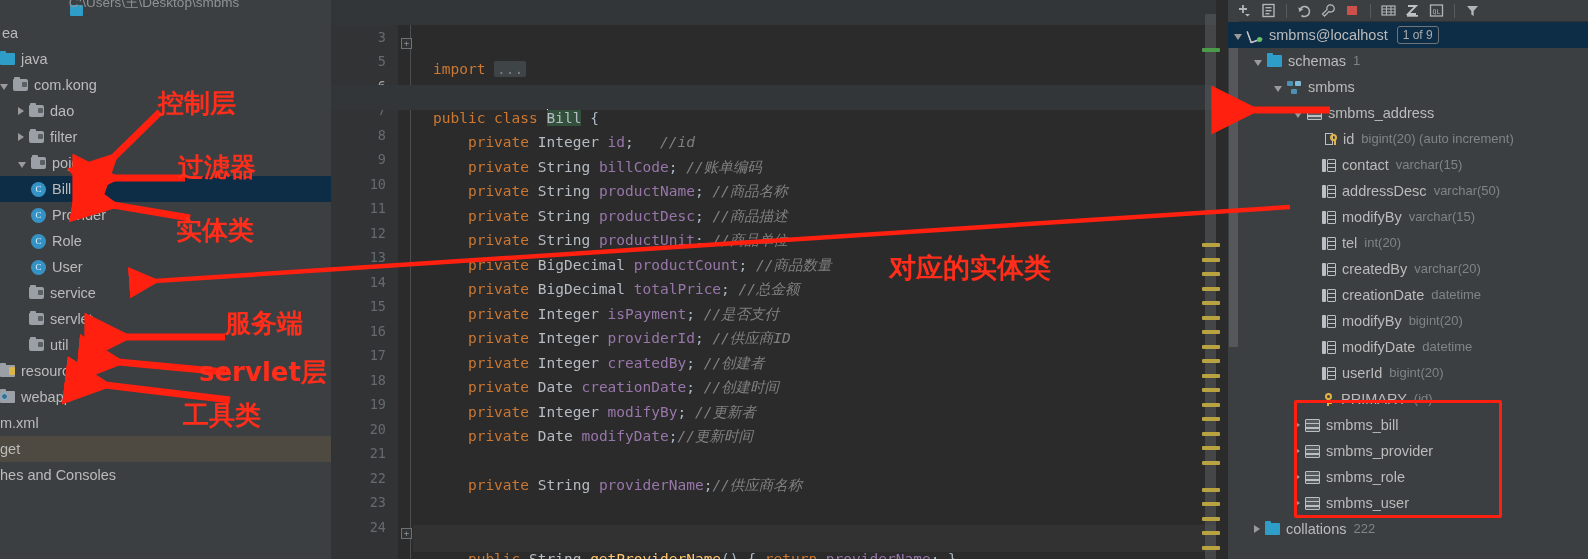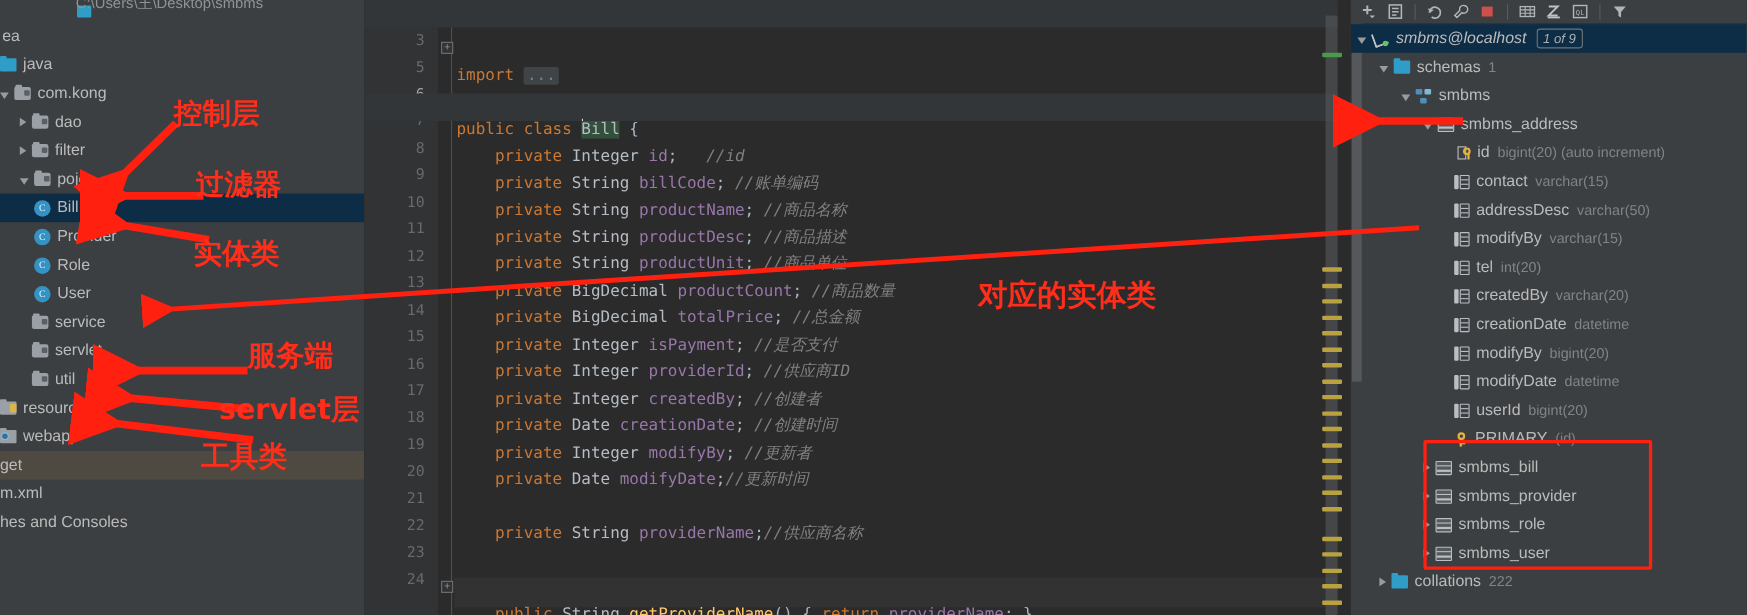--- a/index.html
+++ b/index.html
@@ -101,21 +101,21 @@
   .gutter .gl.cur{color:#a4a3a3;}
   .fold{
     position:absolute;left:70px;width:11px;height:11px;border:1px solid #6e7275;
     box-sizing:border-box;color:#8d9194;font-size:9px;line-height:9px;
     text-align:center;font-family:"DejaVu Sans Mono",monospace;background:#313335;
   }
   .gutter-sep{
     position:absolute;left:79px;top:0;width:1px;height:559px;background:#4b4f51;
   }
   .code{
-    position:absolute;left:82px;top:0;right:0;height:559px;
+    position:absolute;left:100px;top:0;right:0;height:559px;
     font-family:"DejaVu Sans Mono","Liberation Mono",monospace;
     font-size:14.5px;white-space:pre;
   }
   .cl{height:24.5px;line-height:24.5px;padding-left:2px;color:#a9b7c6;}
   .kw{color:#cc7832;}
   .ty{color:#b6bcc4;text-align:center;}
   .fld{color:#9876aa;}
   .cmt{color:#808080;font-style:italic;}
   .punc{color:#a9b7c6;}
   .mth{color:#ffc66d;}
@@ -216,21 +216,21 @@
   .ic-conn{width:16px;height:14px;position:relative;}
   .ic-conn .plug{
     position:absolute;left:1px;top:1px;width:11px;height:11px;
     border-left:2.5px solid #b9bfc4;border-bottom:2.5px solid #b9bfc4;
     transform:rotate(-20deg);border-radius:0 0 0 2px;
   }
   .ic-conn .dot{
     position:absolute;right:1px;bottom:0px;width:5px;height:5px;border-radius:50%;
     background:#62c462;
   }
-  .db-depth0{padding-left:6px;font-style:italic;}
+  .db-depth0{padding-left:6px;}
   .db-depth1{padding-left:26px;}
   .db-depth2{padding-left:46px;}
   .db-depth3{padding-left:66px;}
   .db-depth4{padding-left:94px;}
 
   .db-scroll-track{
     position:absolute;left:0;top:21px;width:11px;height:538px;background:#3c3f41;
   }
   .db-thumb{
     position:absolute;left:1px;top:26px;width:9px;height:300px;background:#5f6365;
@@ -322,25 +322,25 @@
           <span class="lbl">util</span>
         </div>
         <div class="tree-row depth0">
           <span class="ic ic-folder-res"></span>
           <span class="lbl">resources</span>
         </div>
         <div class="tree-row depth0">
           <span class="ic ic-folder-web"></span>
           <span class="lbl">webapp</span>
         </div>
+        <div class="tree-row depth0">
+          <span class="lbl">m.xml</span>
+        </div>
         <div class="tree-row depth0 faded">
           <span class="lbl">get</span>
-        </div>
-        <div class="tree-row depth0">
-          <span class="lbl">m.xml</span>
         </div>
         <div class="tree-row depth0">
           <span class="lbl">hes and Consoles</span>
         </div>
       </div>
   </div>
 
   <div class="editor">
     <div class="gutter">
       <div id="gutter-lines">

